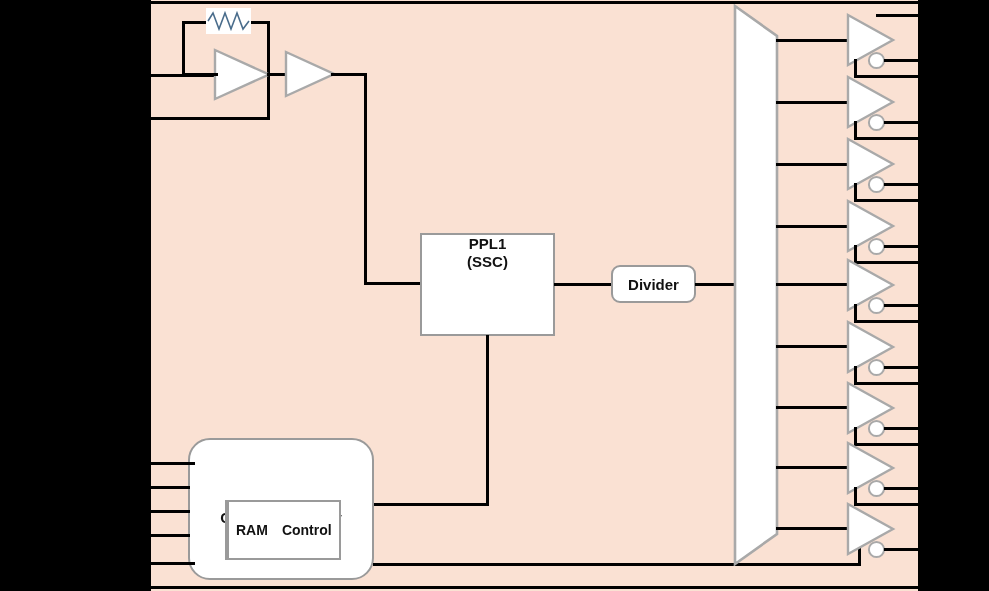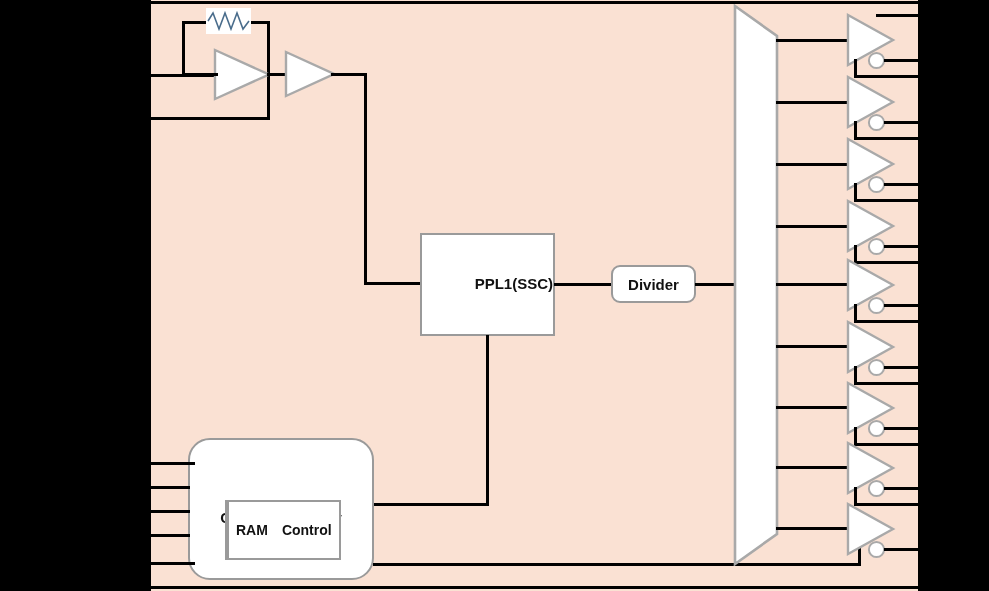--- a/index.html
+++ b/index.html
@@ -33,28 +33,27 @@
   .wire.v { width: 3px; }
 
   
   .block-rect {
     position: absolute;
     background: #ffffff;
     border: 2px solid #9a9a9a;
     box-sizing: border-box;
     display: flex;
     align-items: center;
-    justify-content: flex-end;
-    flex-direction: row;
+    justify-content: flex-start;
+    flex-direction: column;
     font-size: 15px;
     font-weight: bold;
     color: #111111;
     line-height: 1.22;
     text-align: center;
-    padding-left: 28px;
   }
   
   .block-round {
     position: absolute;
     background: #ffffff;
     border: 2px solid #9a9a9a;
     box-sizing: border-box;
     border-radius: 9px;
     display: flex;
     align-items: center;

